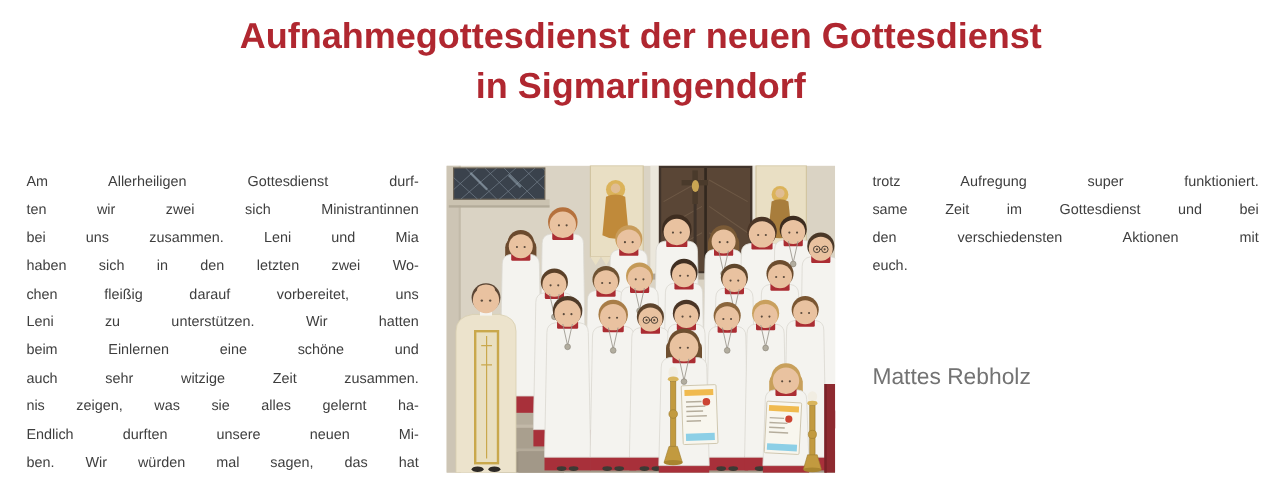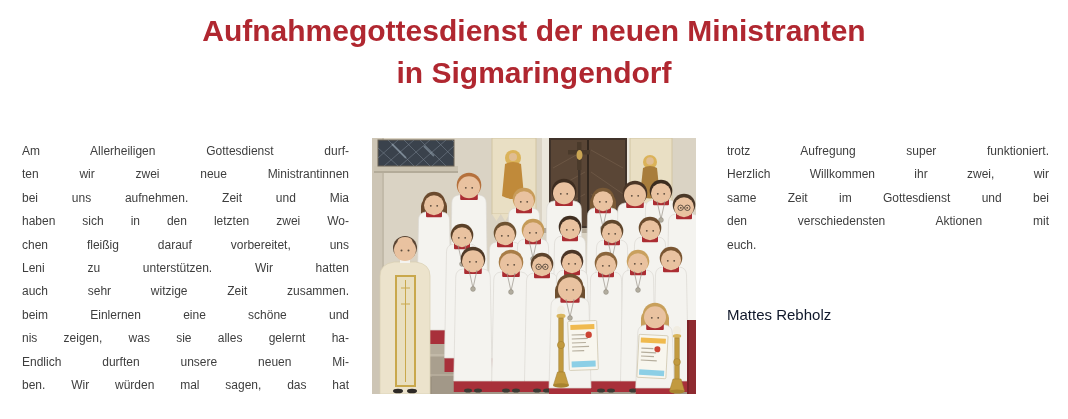--- a/index.html
+++ b/index.html
@@ -17,46 +17,46 @@
   .col{
     position:absolute;top:140px;
     font-size:12px;line-height:23.4px;color:#3e3e3e;
   }
   #col-left{left:22px;width:327px;}
   #col-right{left:727px;width:322px;}
   .ln{min-height:23.4px;}
   .ln.just{text-align:justify;text-align-last:justify;}
   .byline{
     position:absolute;left:727px;top:303px;width:322px;
-    font-size:15px;line-height:23.4px;color:#0f172a;
+    font-size:19px;line-height:23.4px;color:#737373;
   }
   .photo{
     position:absolute;left:372px;top:138px;width:324px;height:256px;
   }
   .photo svg{display:block;width:324px;height:256px;}
 </style>
 </head>
 <body>
 
 <div class="page">
 
   <h1 class="title">
-    <span>Aufnahmegottesdienst der neuen Ministranten</span>
+    <span>Aufnahmegottesdienst der neuen Gottesdienst</span>
     <span>in Sigmaringendorf</span>
   </h1>
 
   <div class="col" id="col-left">
       <div class="ln just">Am Allerheiligen Gottesdienst durf-</div>
-      <div class="ln just">ten wir zwei neue Ministrantinnen</div>
-      <div class="ln just">bei uns aufnehmen. Zeit und Mia</div>
+      <div class="ln just">ten wir zwei sich Ministrantinnen</div>
+      <div class="ln just">bei uns zusammen. Leni und Mia</div>
       <div class="ln just">haben sich in den letzten zwei Wo-</div>
       <div class="ln just">chen fleißig darauf vorbereitet, uns</div>
       <div class="ln just">Leni zu unterstützen. Wir hatten</div>
+      <div class="ln just">beim Einlernen eine schöne und</div>
       <div class="ln just">auch sehr witzige Zeit zusammen.</div>
-      <div class="ln just">beim Einlernen eine schöne und</div>
       <div class="ln just">nis zeigen, was sie alles gelernt ha-</div>
       <div class="ln just">Endlich durften unsere neuen Mi-</div>
       <div class="ln just">ben. Wir würden mal sagen, das hat</div>
     </div>
 
   <div class="photo">
     <svg viewBox="0 0 324 256" preserveAspectRatio="none">
 
       <g>
         <rect x="0" y="0" width="324" height="256" fill="#dad3c4"></rect>
@@ -428,21 +428,20 @@
         <rect x="302.8" y="200" width="4.4" height="48" fill="#c29a3f" stroke="#9c7a2c" stroke-width="0.5"></rect>
         <circle cx="305" cy="224" r="3.4" fill="#c29a3f" stroke="#9c7a2c" stroke-width="0.5"></circle>
         <path d="M297.5,253 L312.5,253 L309,241 L301,241 Z" fill="#c29a3f" stroke="#9c7a2c" stroke-width="0.5"></path>
         <ellipse cx="305" cy="253.5" rx="7.5" ry="2" fill="#a8842f"></ellipse>
       </g>
     </svg>
   </div>
 
   <div class="col" id="col-right">
       <div class="ln just">trotz Aufregung super funktioniert.</div>
-      <div class="ln just">Herzlich Willkommen ihr zwei, wir</div>
       <div class="ln just">same Zeit im Gottesdienst und bei</div>
       <div class="ln just">den verschiedensten Aktionen mit</div>
       <div class="ln">euch.</div>
     </div>
 
   <div class="byline">Mattes Rebholz</div>
 
 </div>
 
 </body></html>

